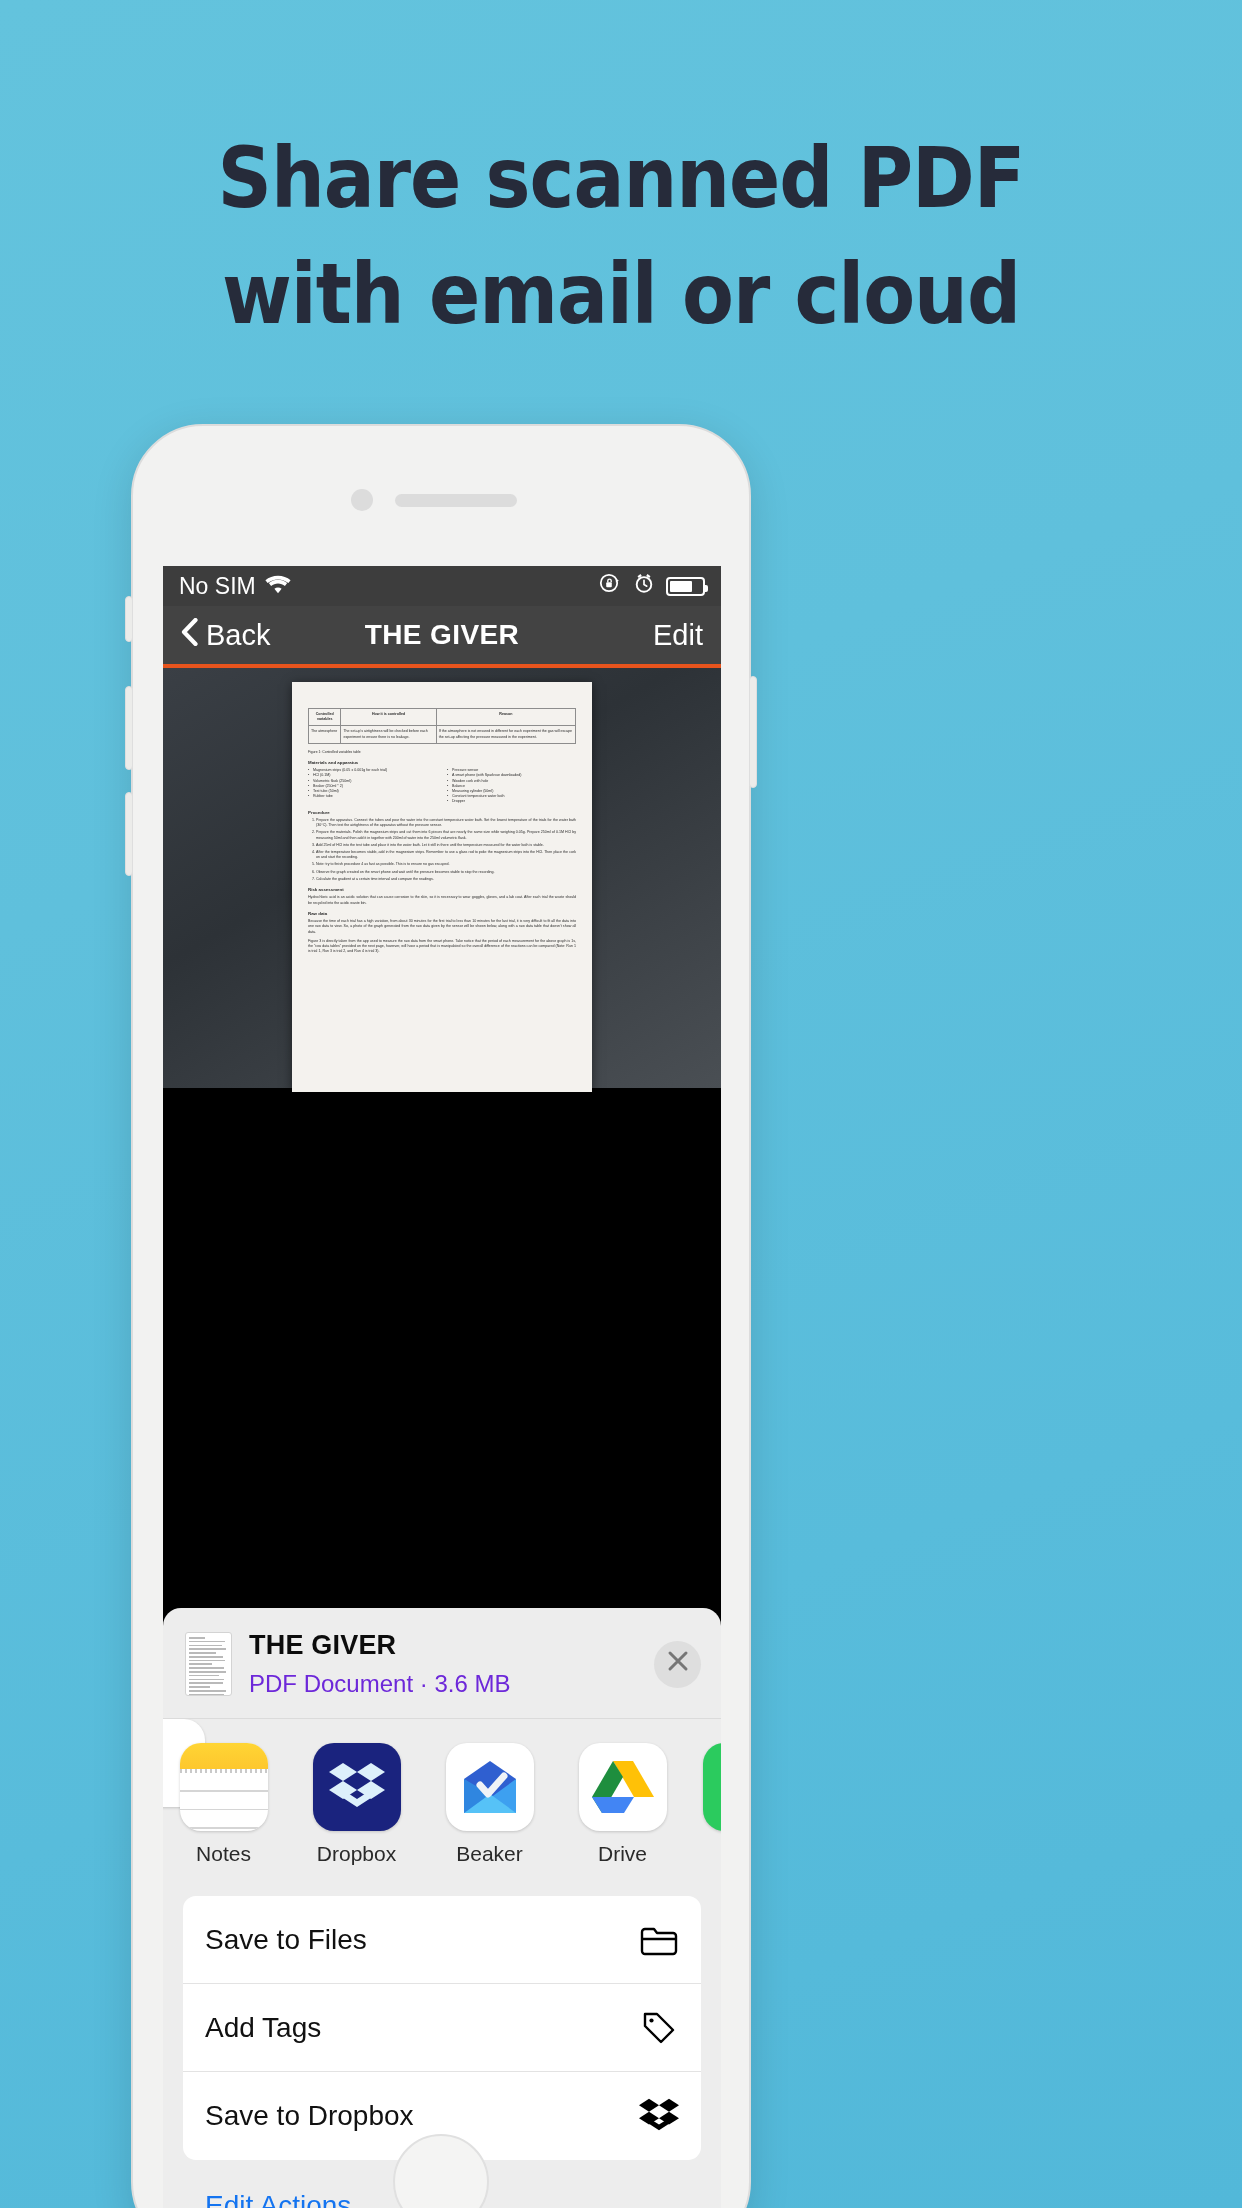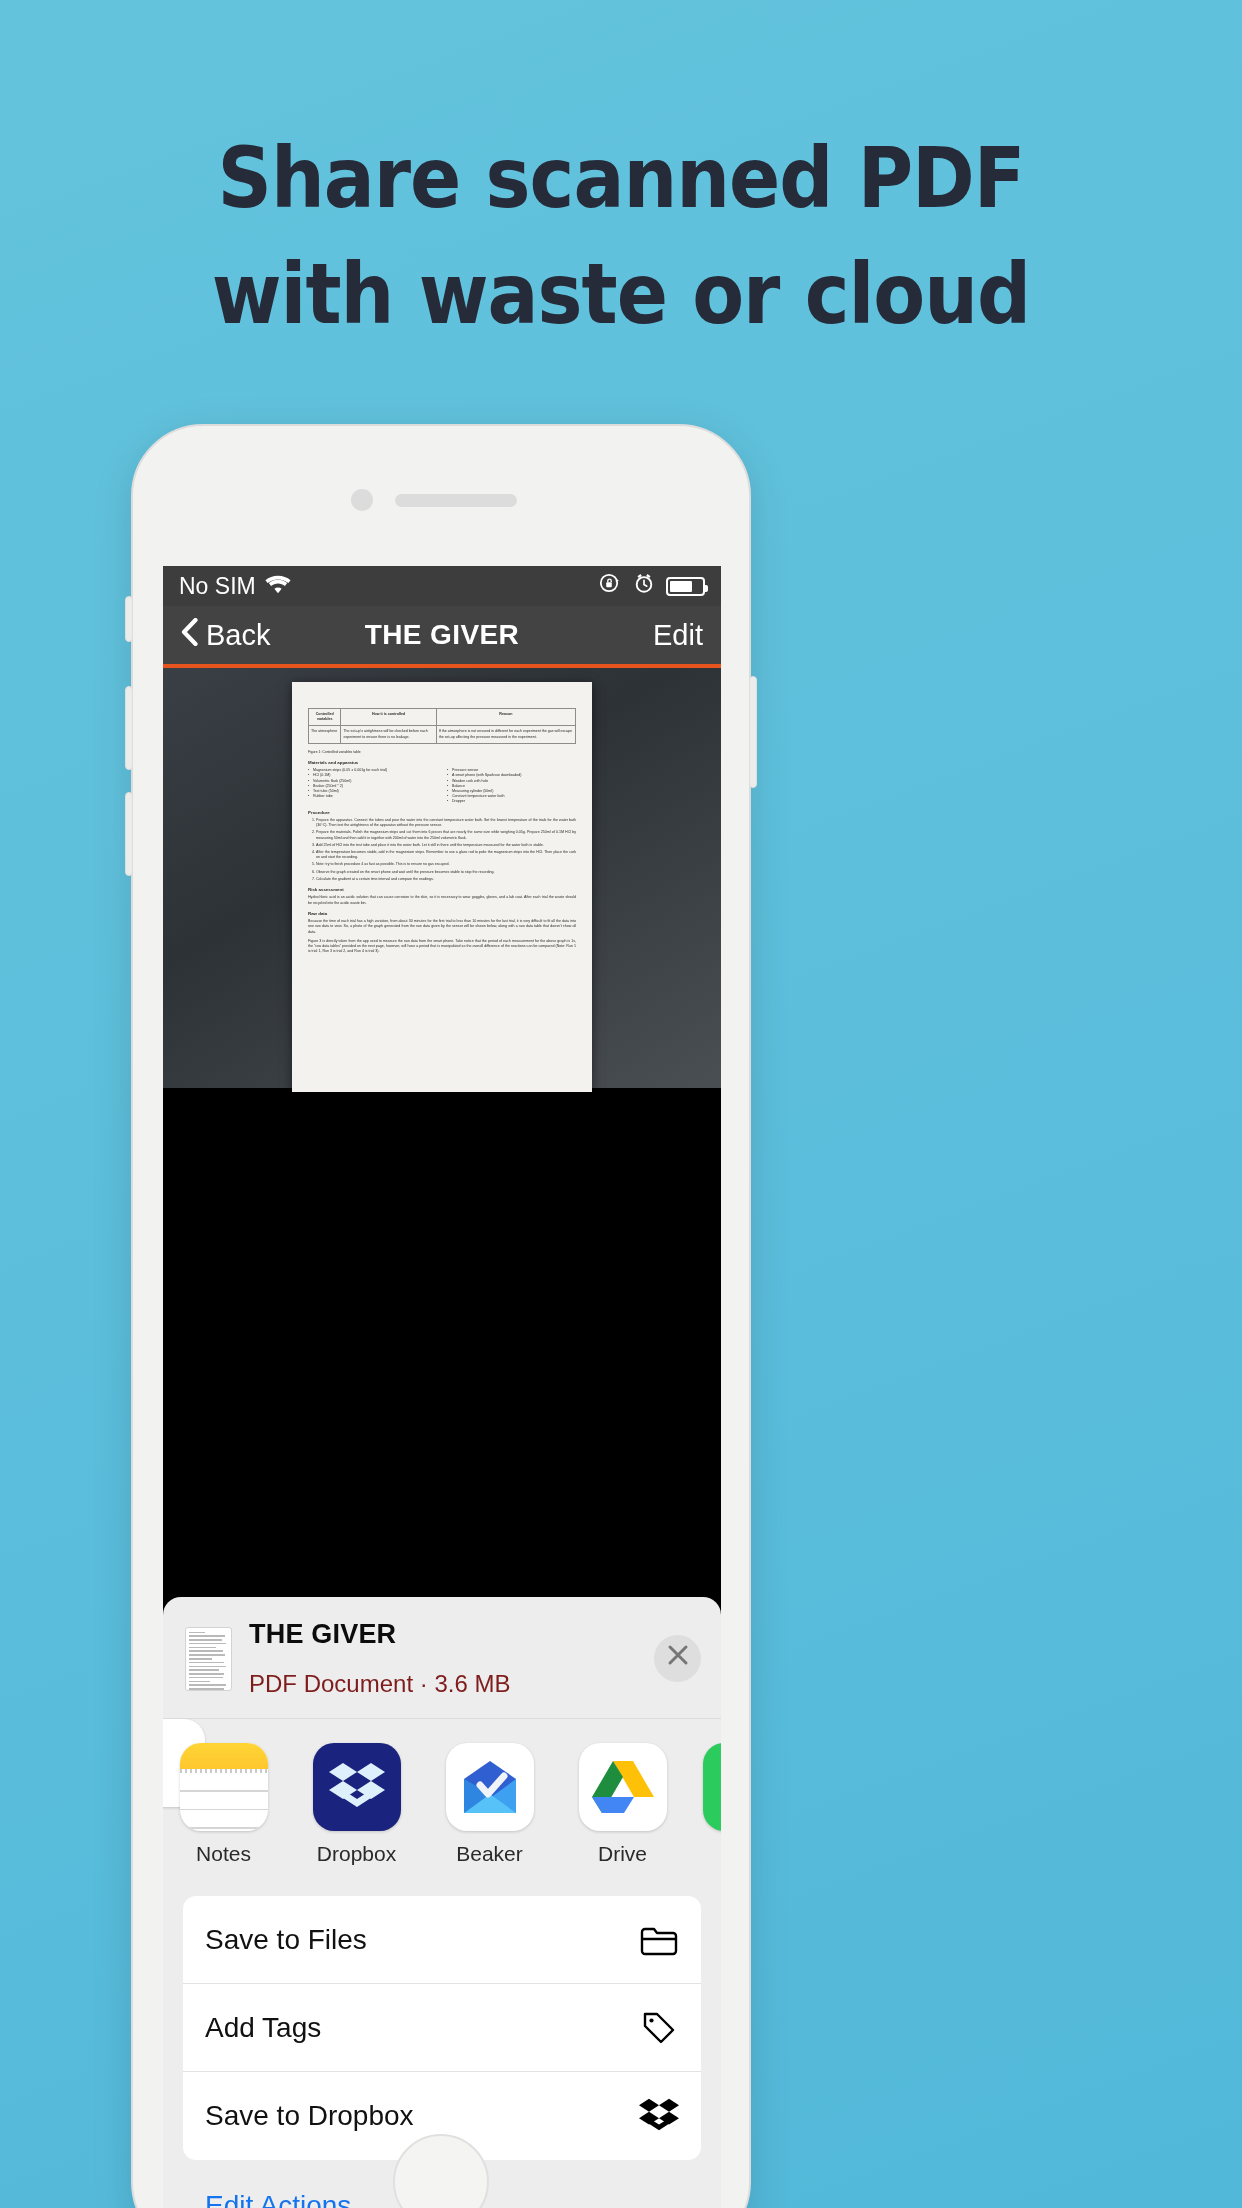--- a/index.html
+++ b/index.html
@@ -159,21 +159,21 @@
   .sheet-thumb {
     width: 47px; height: 64px; background: #fff; border-radius: 3px;
     border: 1px solid #d3d3d3; padding: 4px 3px; overflow: hidden;
     flex-shrink: 0;
   }
   .sheet-thumb span {
     display: block; height: 1.6px; background: #b9b9b9; margin-bottom: 2.2px;
   }
   .sheet-meta { flex: 1; min-width: 0; }
   .sheet-title { font-size: 27px; font-weight: bold; color: #0c0c0c; letter-spacing: .2px; }
-  .sheet-sub { font-size: 24px; color: #7f1d1d; margin-top: 20px; }
+  .sheet-sub { font-size: 24px; color: #6d28d9; margin-top: 9px; }
   .sheet-close {
     width: 47px; height: 47px; border-radius: 50%;
     background: #dedede; color: #767676;
     display: flex; align-items: center; justify-content: center;
     font-size: 27px; flex-shrink: 0;
   }
 
   
   .app-row {
     display: flex; align-items: flex-start; gap: 28px;
@@ -240,21 +240,21 @@
     bottom: 22px; width: 96px; height: 96px;
     border-radius: 50%; border: 2px solid #e0e0e0;
     background: #f4f4f3;
   }
 </style>
 </head>
 <body>
 
 <div class="headline">
   <span class="line">Share scanned PDF</span>
-  <span class="line">with waste or cloud</span>
+  <span class="line">with email or cloud</span>
 </div>
 
 <div class="phone">
 
   <div class="phone-btn btn-silent"></div>
   <div class="phone-btn btn-volup"></div>
   <div class="phone-btn btn-voldn"></div>
   <div class="phone-btn btn-power"></div>
 
   <div class="phone-camera"></div>

